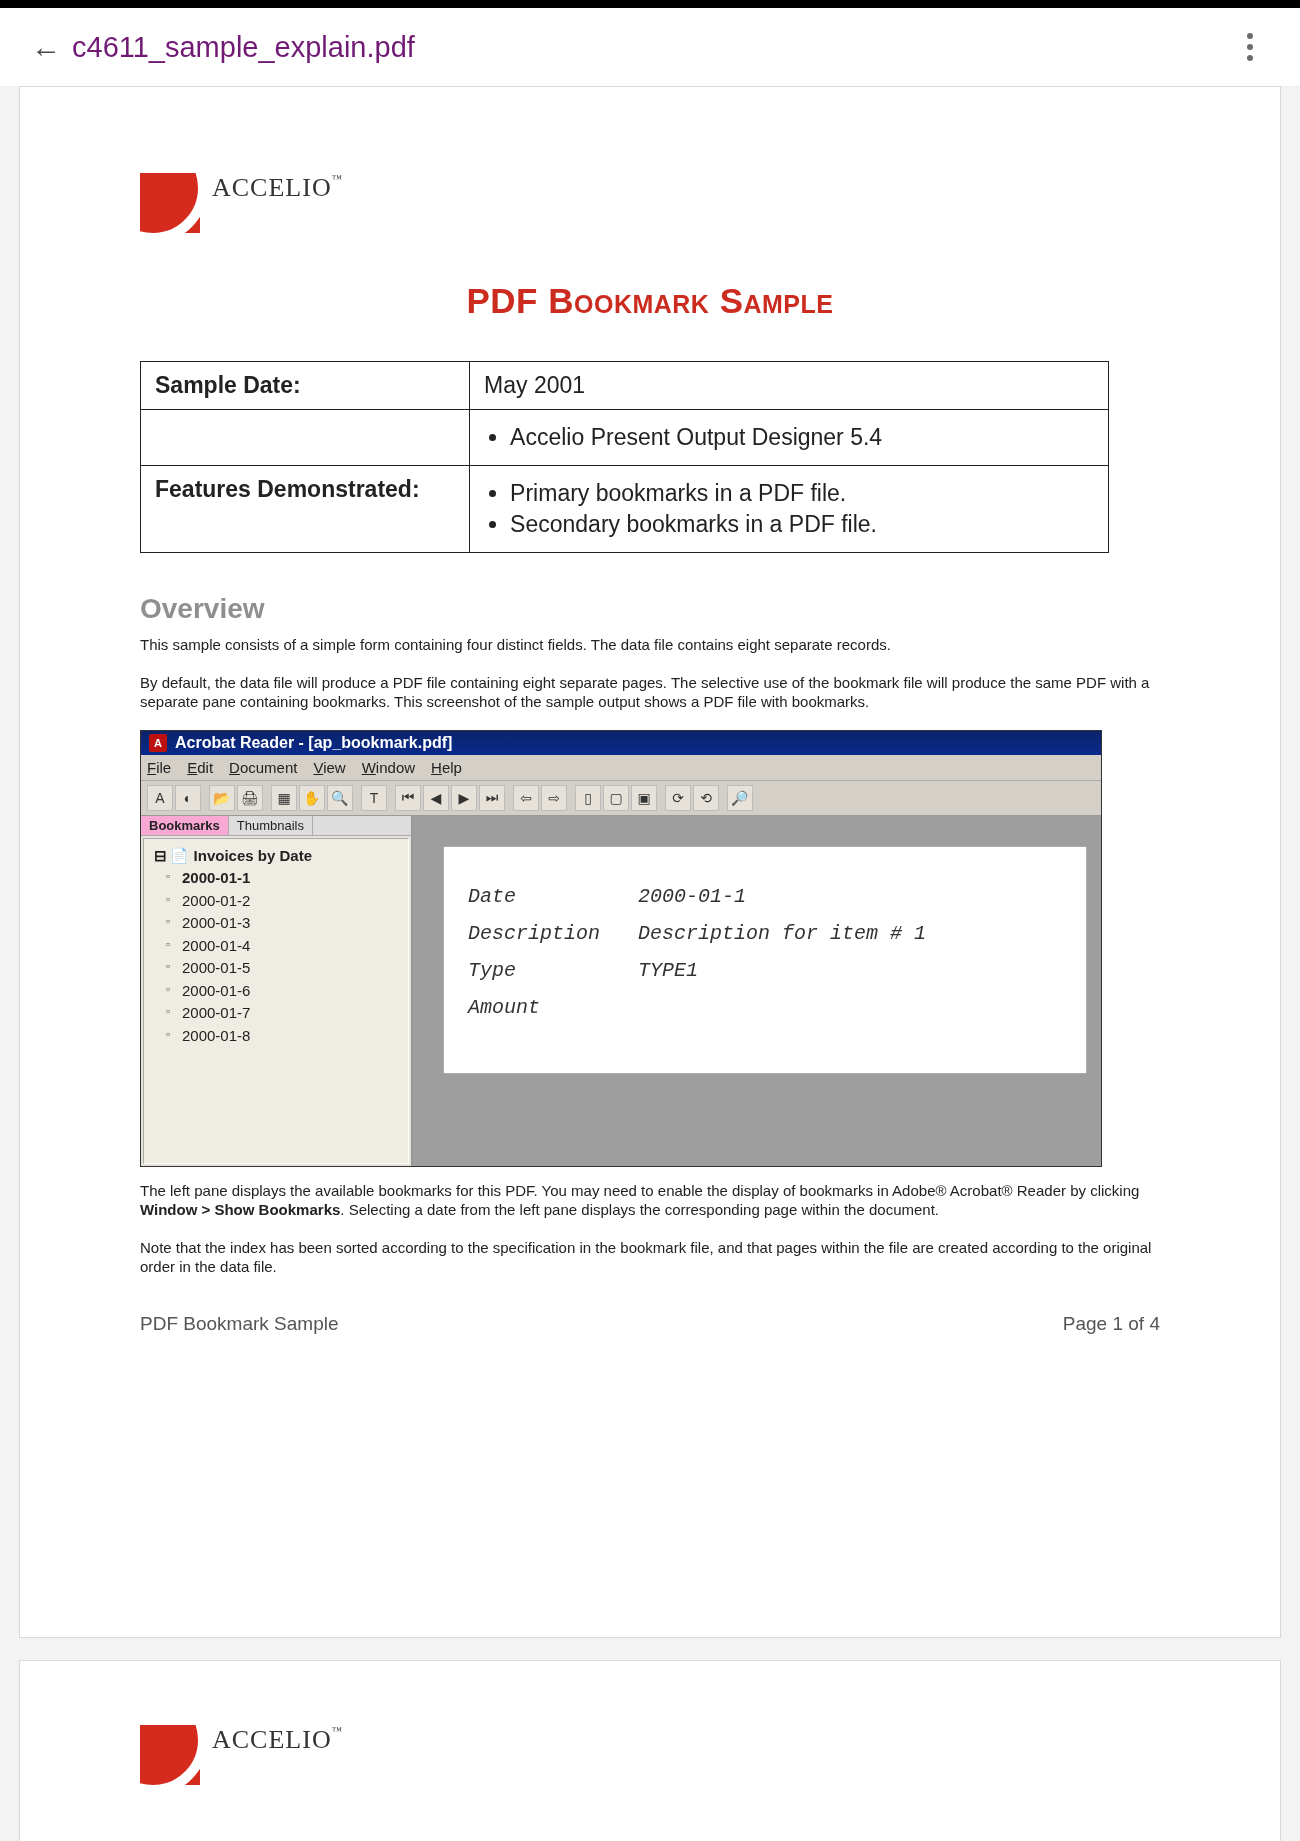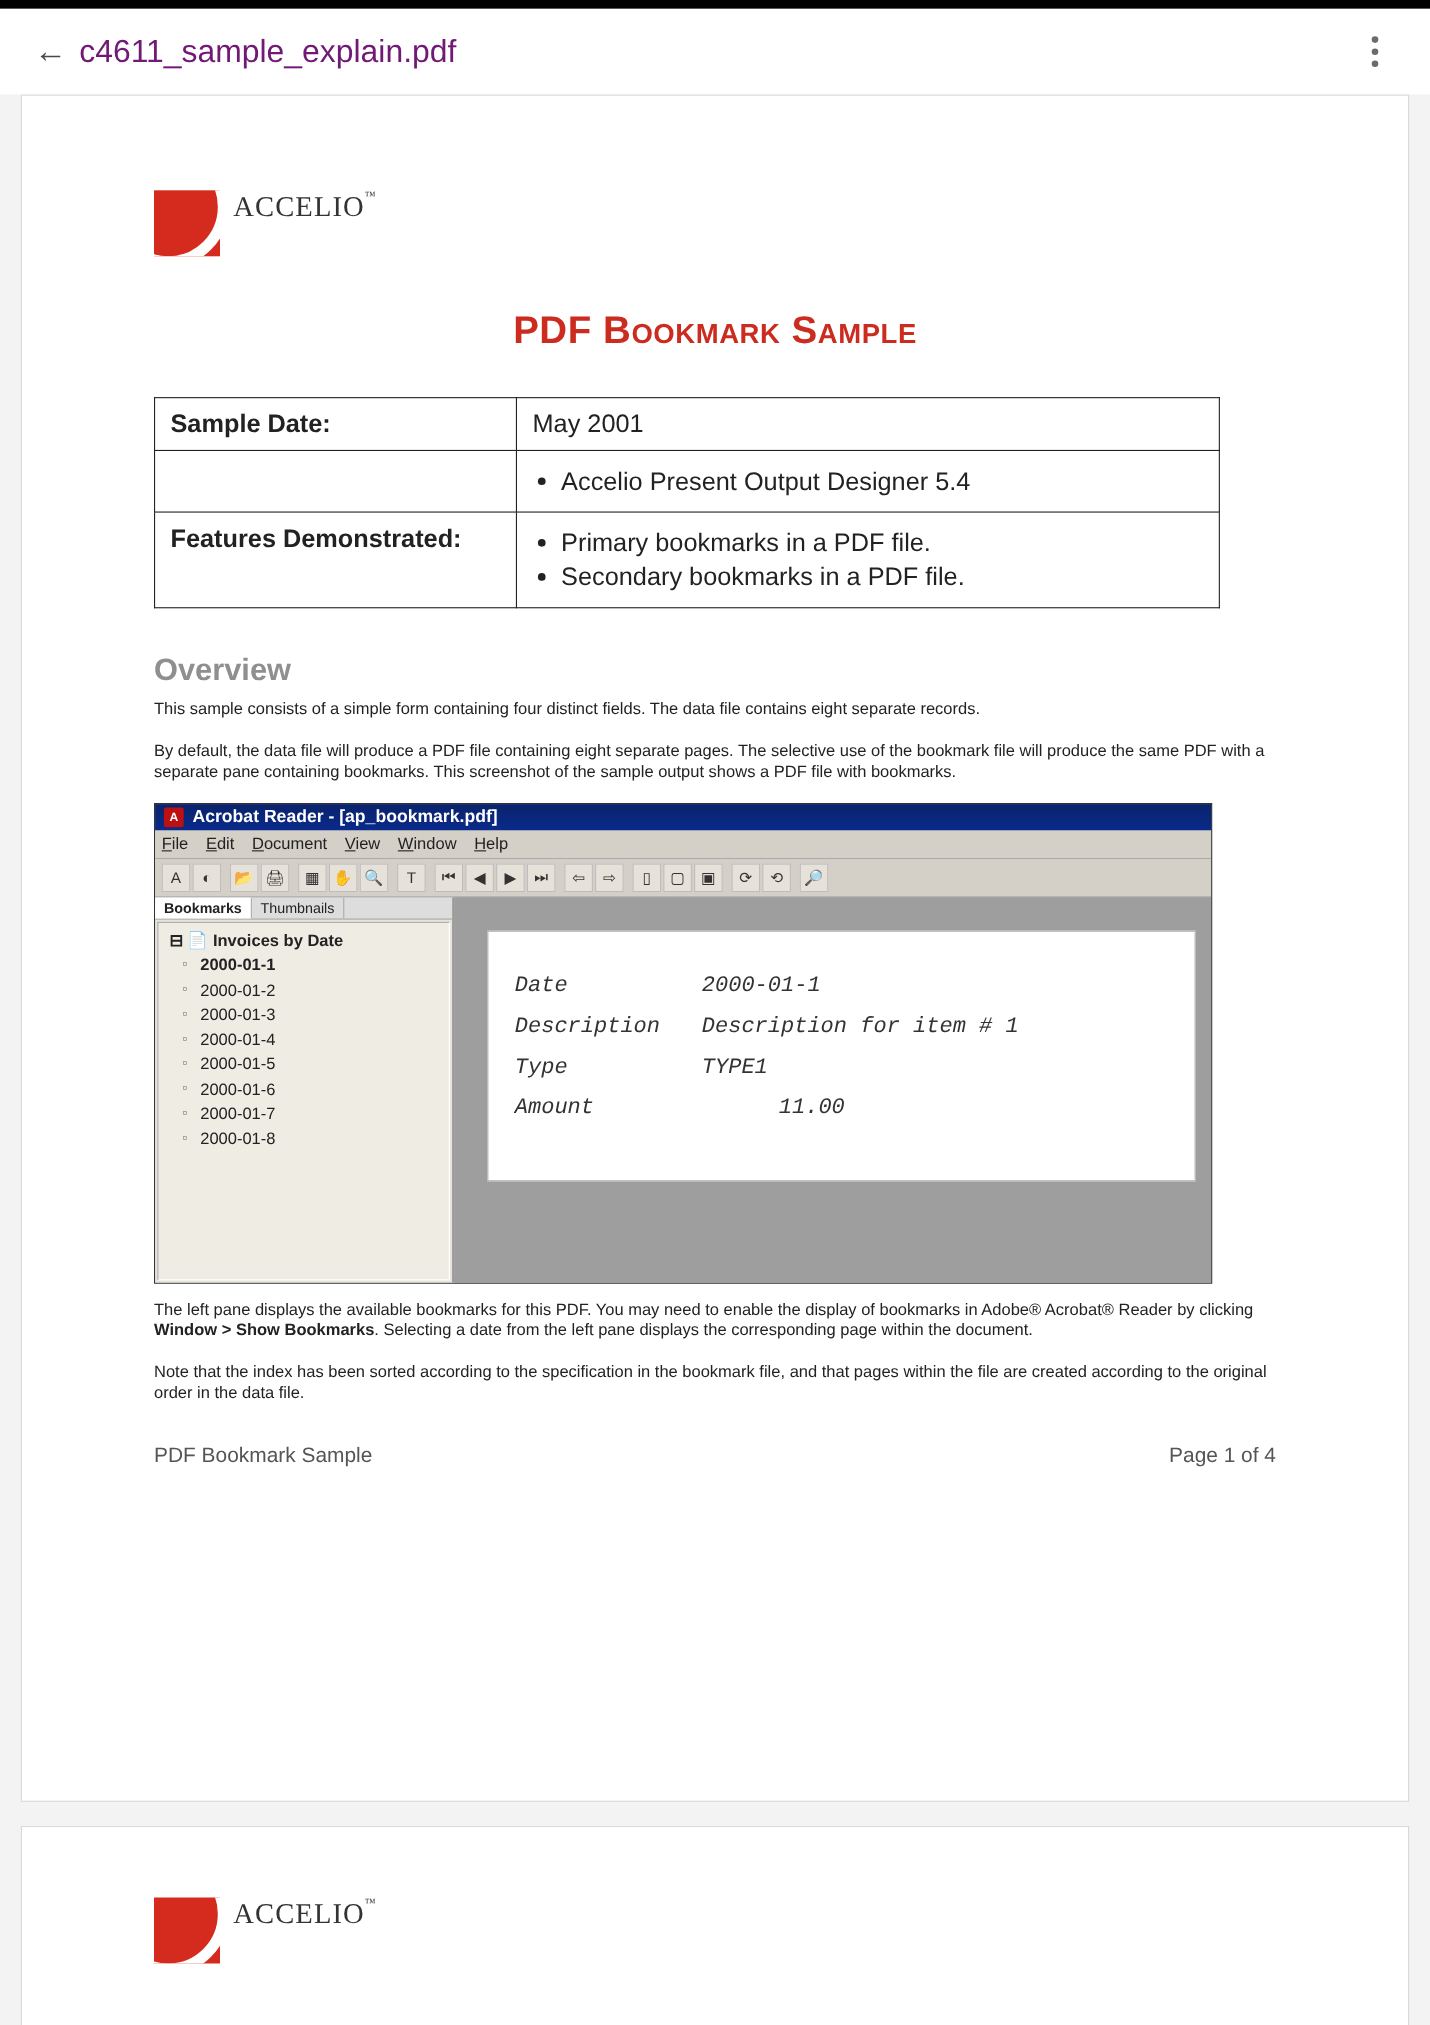--- a/index.html
+++ b/index.html
@@ -155,21 +155,21 @@
   .t-icon { width:24px; height:24px; border:1px solid #bdbdbd; background:#e6e2da; display:flex; align-items:center; justify-content:center; font-size:14px; color:#333;}
   .t-sep { width:4px; }
   .embed-body { display:flex; height: 350px; background:#9e9e9e; }
   .embed-side {
     width: 270px; background:#e8e4db; border-right:2px inset #999;
     display:flex; flex-direction:column;
     font-size:15px;
   }
   .embed-tabs { display:flex; font-size:13px; background:#ddd; border-bottom:1px solid #aaa;}
   .embed-tabs div { padding:2px 8px; border-right:1px solid #aaa; }
-  .embed-tabs div.active { background:#ffffff; font-weight:bold; }
+  .embed-tabs div.active { background:#f9a8d4; font-weight:bold; }
   .bm-tree { padding: 6px 4px 6px 10px; line-height:1.5; background:#efece4; flex:1; overflow:auto; border:1px inset #fff; margin:2px;}
   .bm-root { font-weight:bold;}
   .bm-item { padding-left: 28px; position:relative;}
   .bm-item.first { font-weight:bold;}
   .bm-item::before {content:"▫"; position:absolute; left:12px; color:#666; font-size:12px;}
   .embed-doc { flex:1; background:#9e9e9e; position:relative; }
   .form-box {
     position:absolute; left:30px; right:14px; top:30px;
     background:#fff; border:1px solid #aaa;
     padding: 24px 24px 40px 24px;
@@ -317,21 +317,20 @@
             <div class="form-row">
                 <div class="fl">Description</div>
                 <div class="fv">Description for item # 1</div>
               </div>
             <div class="form-row">
                 <div class="fl">Type</div>
                 <div class="fv">TYPE1</div>
               </div>
             <div class="form-row">
                 <div class="fl">Amount</div>
-                <div class="fv amt">11.00</div>
               </div>
           </div>
         </div>
       </div>
     </div>
 
     <p class="para">
       <span>The left pane displays the available bookmarks for this PDF. You may need to enable the display of bookmarks in Adobe® Acrobat® Reader by clicking </span><span class="bold">Window &gt; Show Bookmarks</span><span>. Selecting a date from the left pane displays the corresponding page within the document.</span>
     </p>
     <p class="para">Note that the index has been sorted according to the specification in the bookmark file, and that pages within the file are created according to the original order in the data file.</p>

